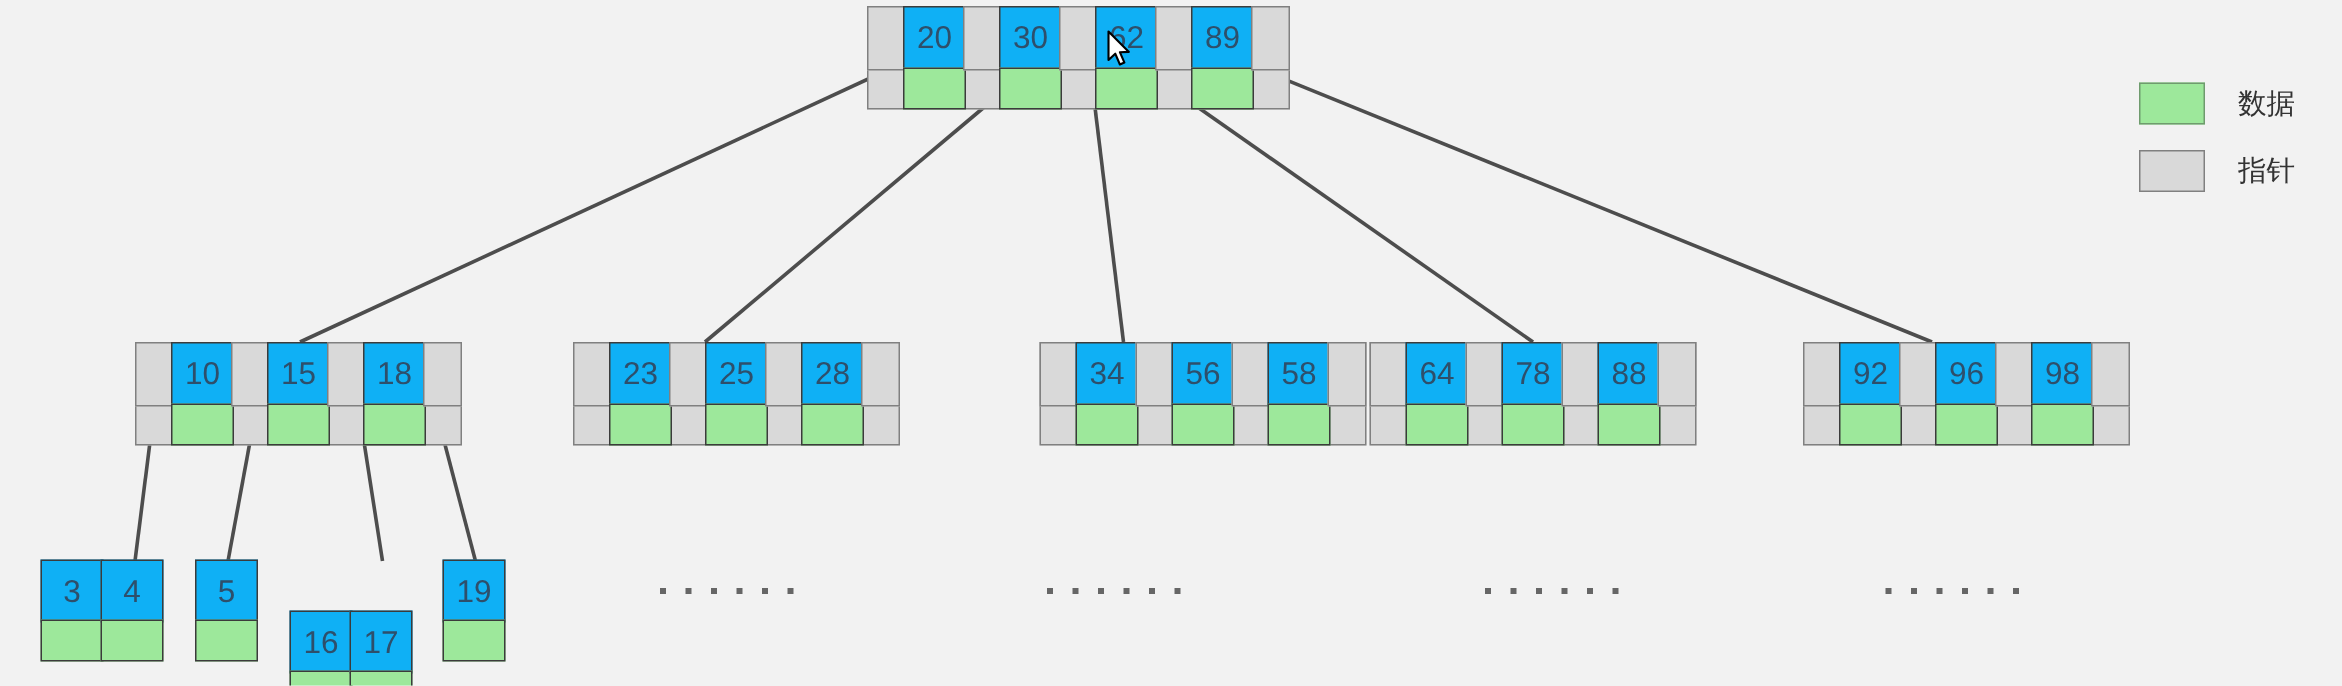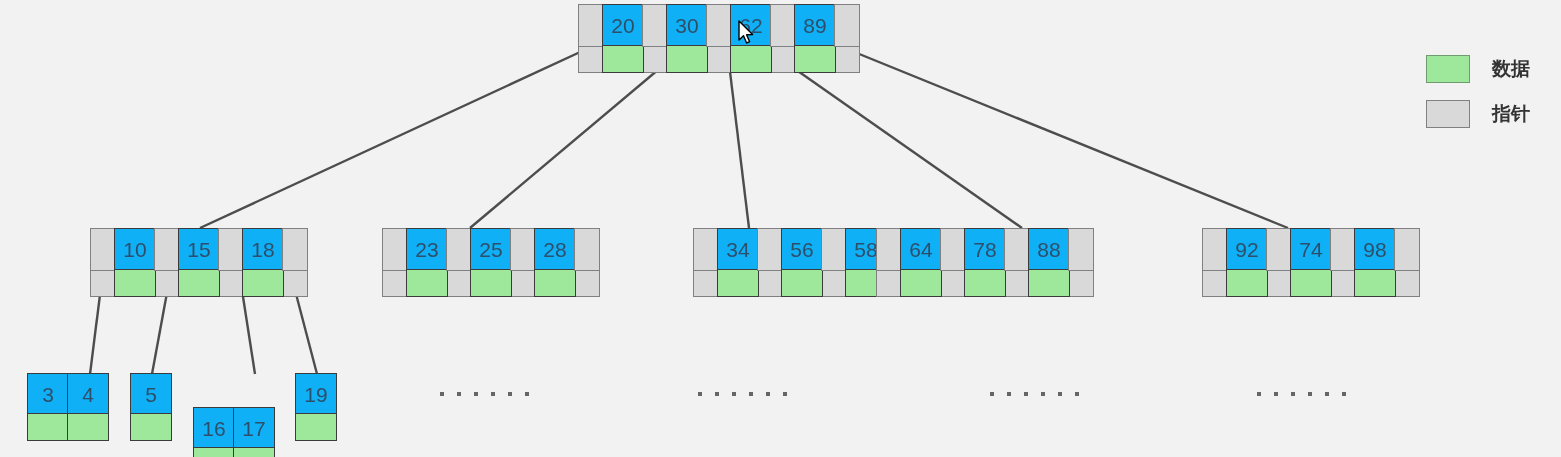--- a/index.html
+++ b/index.html
@@ -123,21 +123,20 @@
     border: 1px solid #808080;
     box-sizing: border-box;
   }
   .legend-swatch.green { background: #9de89b; border-color: #6f9b6e; }
   .legend-swatch.gray { background: #d9d9d9; border-color: #808080; }
   .legend-label {
     margin-left: 22px;
     font-size: 19px;
     color: #333333;
     white-space: nowrap;
-    font-weight: bold;
   }
 
   
   .cursor {
     position: absolute;
     width: 18px;
     height: 26px;
     pointer-events: none;
   }
 </style>
@@ -264,21 +263,21 @@
           <div class="ptr"></div>
         </div>
         <div class="col">
           <div class="key">58</div>
           <div class="data"></div>
         </div>
         <div class="col">
           <div class="ptr"></div>
         </div>
       </div>
-      <div class="node inner-node" style="left: 876px; top: 228px;">
+      <div class="node inner-node" style="left: 913px; top: 228px;">
         <div class="col">
           <div class="ptr"></div>
         </div>
         <div class="col">
           <div class="key">64</div>
           <div class="data"></div>
         </div>
         <div class="col">
           <div class="ptr"></div>
         </div>
@@ -302,21 +301,21 @@
           <div class="ptr"></div>
         </div>
         <div class="col">
           <div class="key">92</div>
           <div class="data"></div>
         </div>
         <div class="col">
           <div class="ptr"></div>
         </div>
         <div class="col">
-          <div class="key">74</div>
+          <div class="key">96</div>
           <div class="data"></div>
         </div>
         <div class="col">
           <div class="ptr"></div>
         </div>
         <div class="col">
           <div class="key">98</div>
           <div class="data"></div>
         </div>
         <div class="col">

